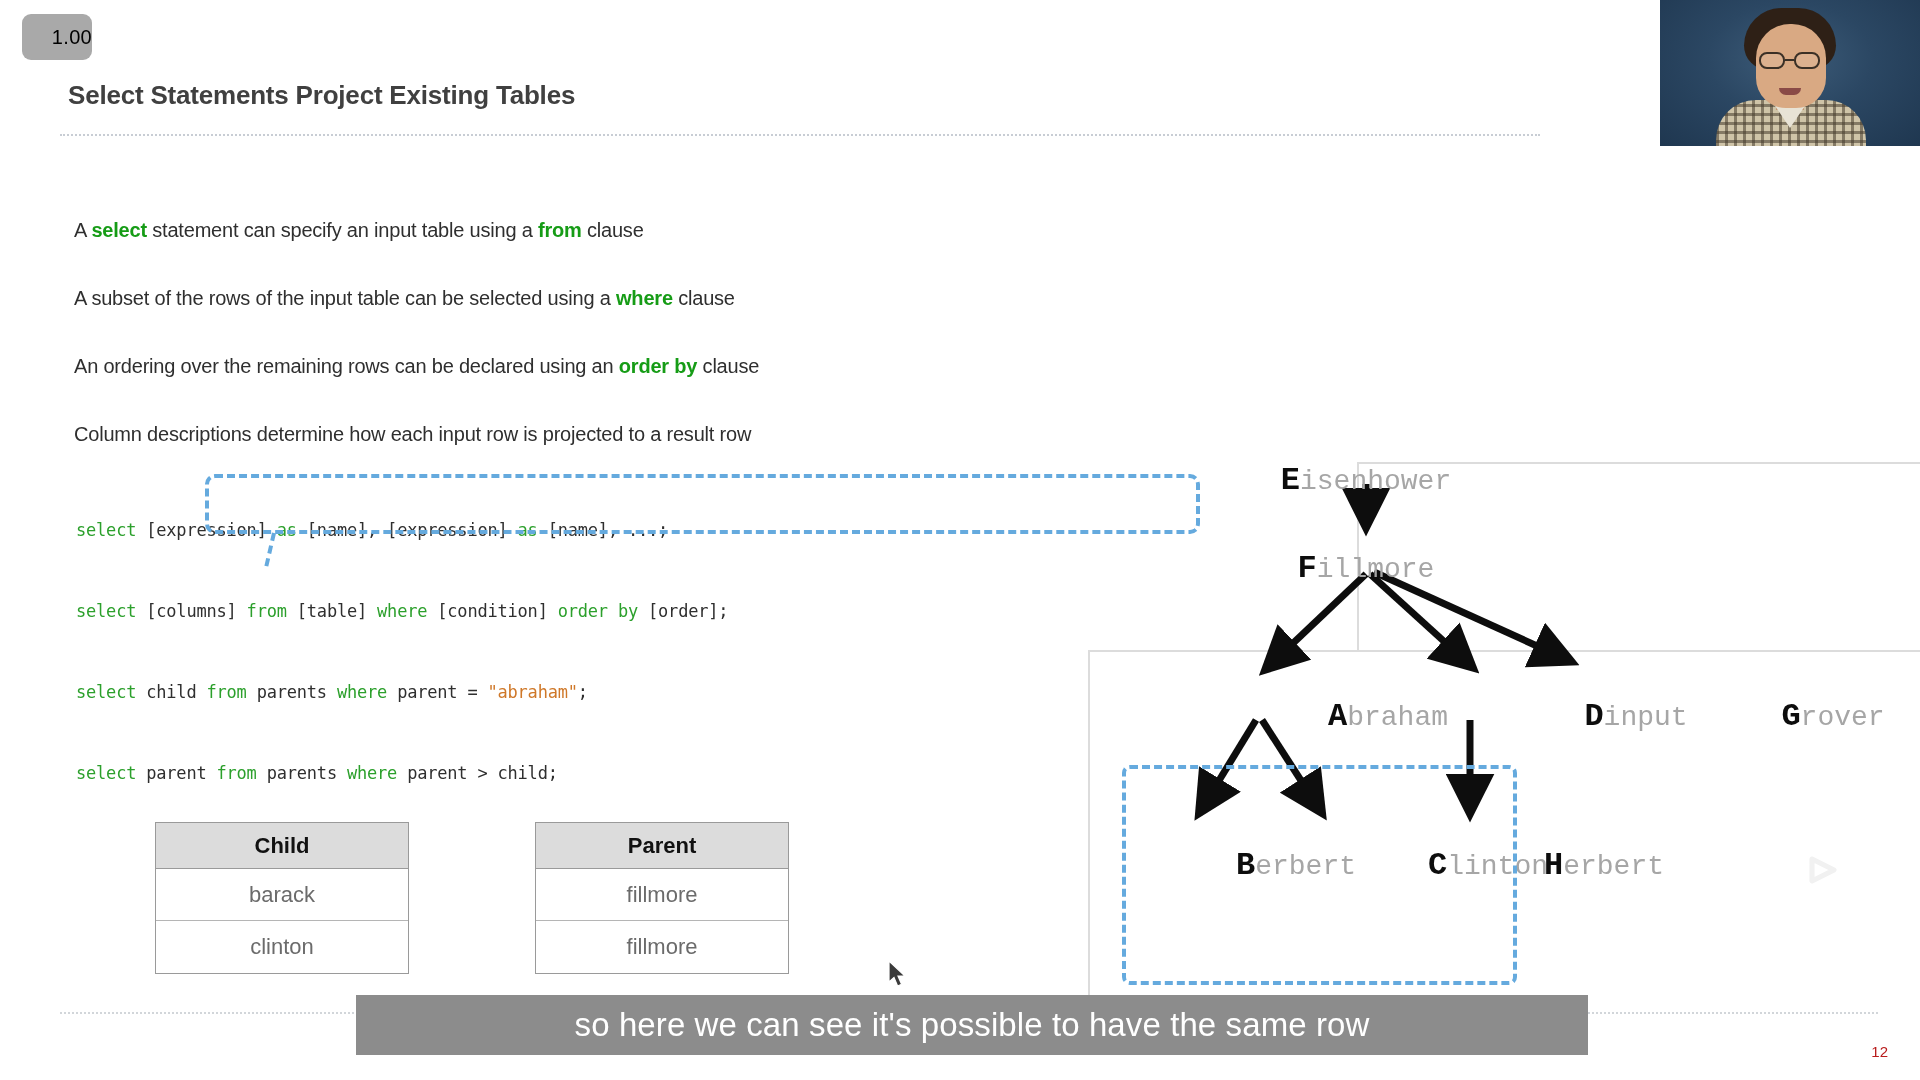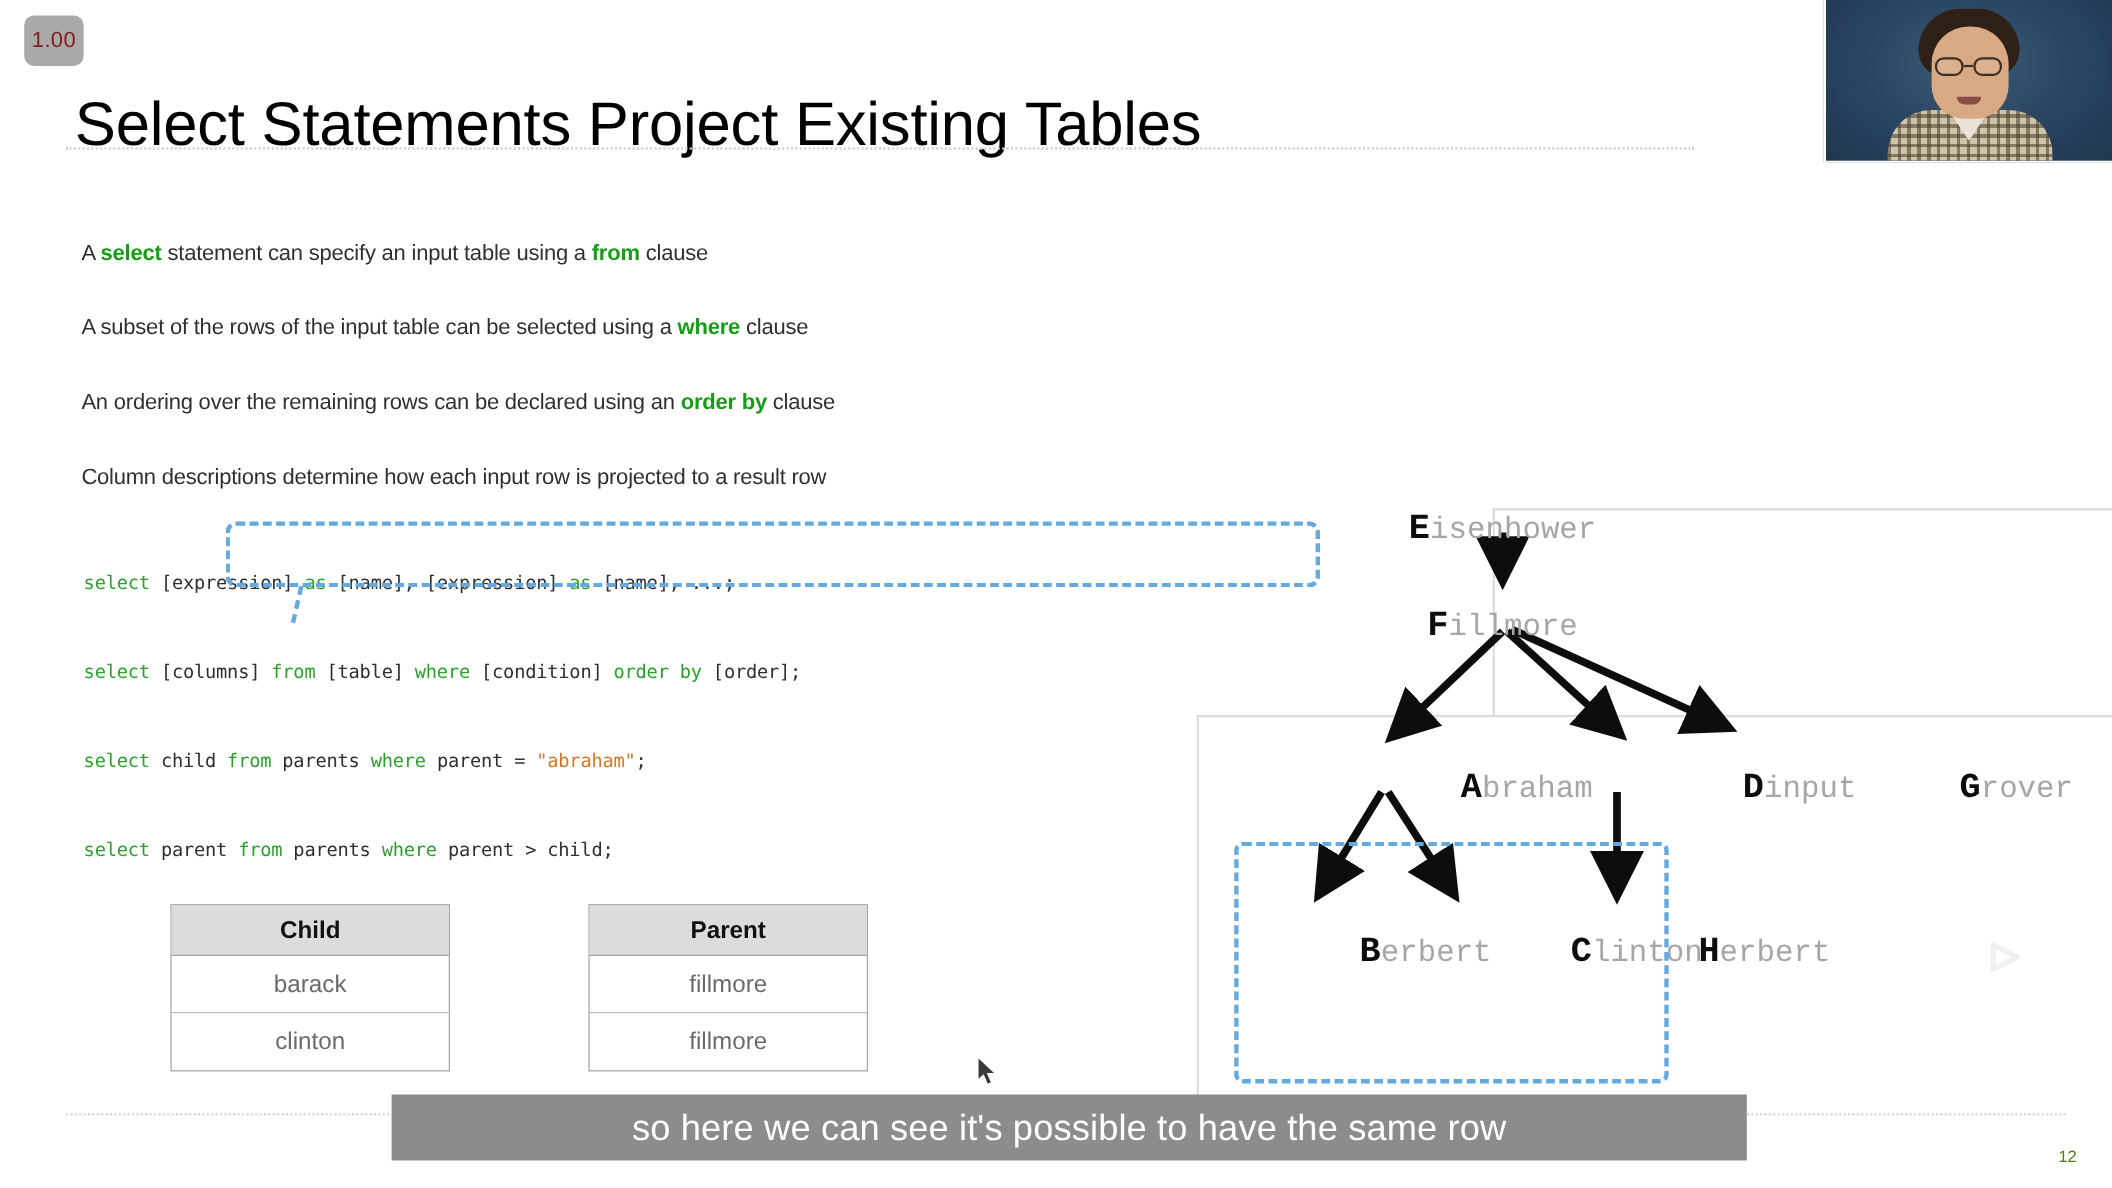--- a/index.html
+++ b/index.html
@@ -14,28 +14,28 @@
     position: relative;
     width: 1920px; height: 1080px;
     background: #ffffff;
     overflow: hidden;
   }
 
   
   .speed-badge {
     position: absolute;
     left: 22px; top: 14px;
-    width: 54px; height: 46px;
+    width: 70px; height: 46px;
     background: #a9a9a9;
     border-radius: 9px;
-    color: #7f1d1d;
+    color: #000000;
     font-size: 20px;
     display: flex;
     align-items: center;
-    justify-content: center;
+    justify-content: flex-end;
     letter-spacing: .3px;
     z-index: 40;
   }
 
   
   .webcam {
     position: absolute;
     right: 0px; top: 0px;
     width: 262px; height: 148px;
     background: #24384f;
@@ -83,23 +83,23 @@
     clip-path: polygon(50% 100%, 0 0, 100% 0);
   }
   .webcam .neck {
     position:absolute; left:116px; top:94px; width:28px; height:16px; background:#c2956f;
   }
 
   
   .slide-title {
     position: absolute;
     left: 68px; top: 80px;
-    font-size: 56px;
-    color: #000000;
-    font-weight: 400;
+    font-size: 26px;
+    color: #404040;
+    font-weight: 700;
     letter-spacing: -0.2px;
   }
   .title-rule {
     position: absolute;
     left: 60px; top: 134px;
     width: 1480px; height: 0;
     border-bottom: 2px dotted #c8cdd4;
   }
 
   
@@ -244,21 +244,21 @@
   .footer-rule {
     position: absolute;
     left: 60px; top: 1012px; width: 1818px; height: 0;
     border-bottom: 2px dotted #d2d6da;
     z-index: 1;
   }
   .page-num {
     position: absolute;
     right: 32px; bottom: 20px;
     font-size: 15px;
-    color: #4d7c0f;
+    color: #b91c1c;
     z-index: 20;
   }
 
   
   .watermark {
     position: absolute;
     left: 1776px; top: 828px;
     width: 86px; height: 78px;
     z-index: 20;
     opacity: .92;

